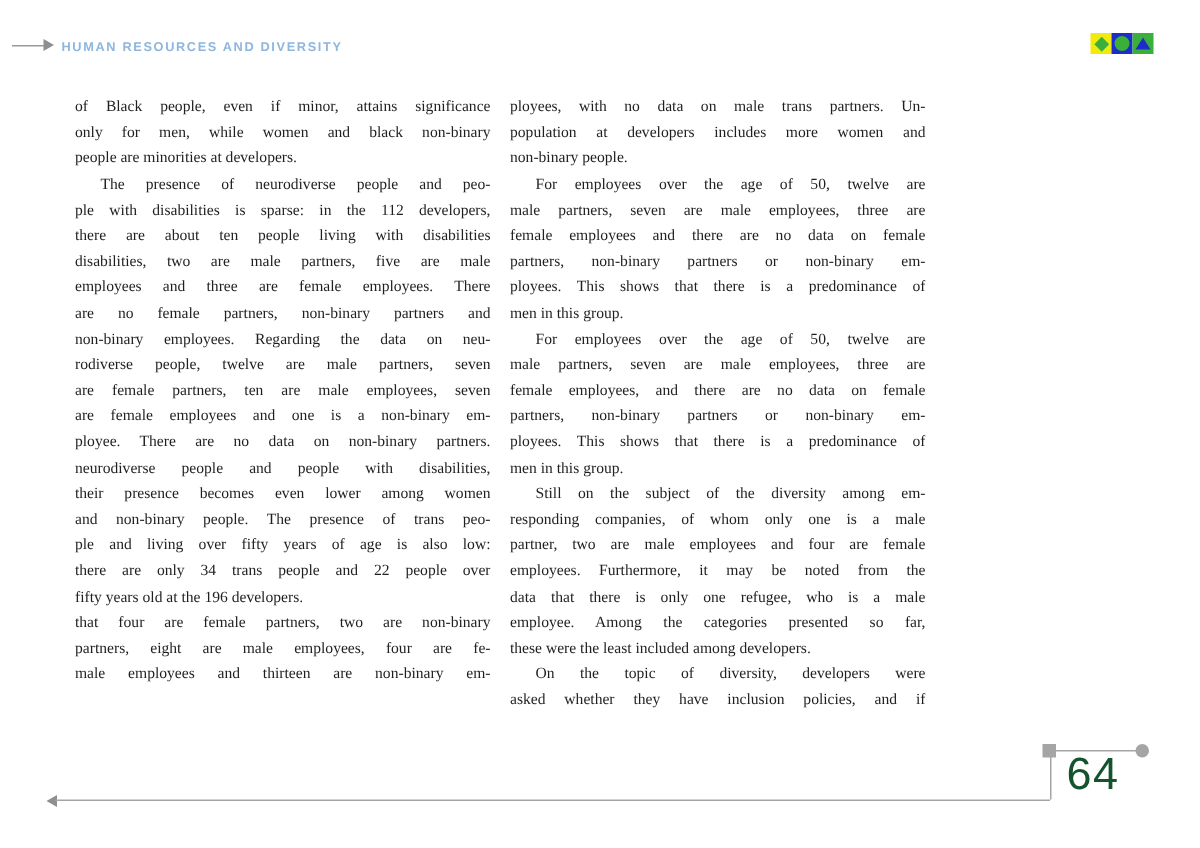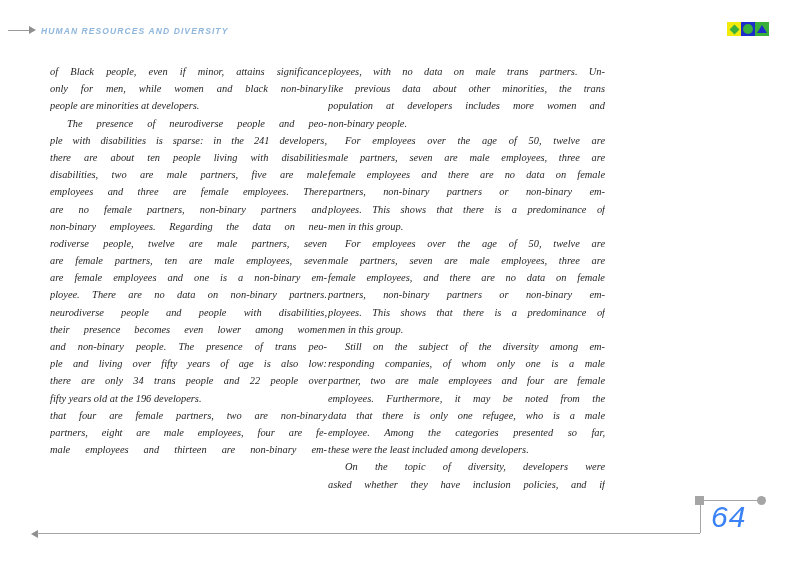--- a/index.html
+++ b/index.html
@@ -1,60 +1,59 @@
 <!DOCTYPE html>
 <html><head>
 <meta charset="utf-8">
 <style>
   html,body{margin:0;padding:0;background:#ffffff;}
   .page{
     position:relative;width:800px;height:565px;background:#ffffff;overflow:hidden;
     font-family:"Liberation Serif",serif;
-    font-style:italic;
   }
   
   .header-rule-line{position:absolute;left:8px;top:30px;width:22px;height:1px;background:#9a9a9a;}
   .header-rule-arrow{position:absolute;left:29px;top:26px;width:0;height:0;
     border-top:4.5px solid transparent;border-bottom:4.5px solid transparent;border-left:7px solid #8f8f8f;}
   .header-title{
     position:absolute;left:41px;top:26px;
     font-family:"Liberation Sans",sans-serif;font-size:8.5px;font-weight:600;
     letter-spacing:1.1px;color:#8fb6dc;white-space:nowrap;
   }
   .corner-icons{position:absolute;left:727px;top:22px;display:flex;}
   .sq{width:14px;height:14px;display:flex;align-items:center;justify-content:center;}
   .sq-yellow{background:#f2ea0a;}
   .sq-blue{background:#1e2ccc;}
   .sq-green{background:#3aaf3a;}
   .shape-diamond{width:7px;height:7px;background:#3aaf3a;transform:rotate(45deg);}
   .shape-circle{width:10px;height:10px;background:#3aaf3a;border-radius:50%;}
   .shape-triangle{width:0;height:0;border-left:5px solid transparent;border-right:5px solid transparent;border-bottom:8.5px solid #1e2ccc;}
   
   .columns{
-    position:absolute;left:50px;top:63px;width:567px;display:flex;gap:1px;
+    position:absolute;left:50px;top:63px;width:567px;display:flex;gap:13px;
   }
   .col{width:277px;color:#1f1f1f;}
   .tline{
     font-size:10.4px;line-height:17.2px;height:17.2px;
     text-align:justify;text-align-last:justify;white-space:normal;overflow:hidden;
   }
   .tline.indent{text-indent:17px;}
   .tline.plast{text-align-last:left;}
   
   .footer-line{position:absolute;left:37px;top:533px;width:663px;height:1px;background:#a5a5a5;}
   .footer-arrow{position:absolute;left:31px;top:529.5px;width:0;height:0;
     border-top:4px solid transparent;border-bottom:4px solid transparent;border-right:7px solid #8f8f8f;}
   .footer-vert{position:absolute;left:700px;top:500px;width:1px;height:33px;background:#a5a5a5;}
   .footer-stub{position:absolute;left:704px;top:500px;width:54px;height:1px;background:#a5a5a5;}
   .footer-square{position:absolute;left:695px;top:496px;width:9px;height:9px;background:#a5a5a5;}
   .footer-circle{position:absolute;left:757px;top:496px;width:9px;height:9px;border-radius:50%;background:#a5a5a5;}
   .page-number{
     position:absolute;left:711px;top:501px;
     font-family:"Liberation Sans","DejaVu Sans",sans-serif;font-weight:300;
-    font-size:30px;line-height:32px;color:#3b82f6;letter-spacing:1px;
+    font-size:30px;line-height:32px;color:#14532d;letter-spacing:1px;
   }
 </style>
 </head>
 <body>
 
 <div class="page">
 
   <div class="header-rule-line"></div>
   <div class="header-rule-arrow"></div>
   <div class="header-title">HUMAN RESOURCES AND DIVERSITY</div>
@@ -70,21 +69,21 @@
         <span class="shape-triangle"></span>
       </span>
   </div>
 
   <main class="columns">
     <div class="col" id="col-left">
         <div class="tline">of Black people, even if minor, attains significance</div>
         <div class="tline">only for men, while women and black non-binary</div>
         <div class="tline plast">people are minorities at developers.</div>
         <div class="tline indent">The presence of neurodiverse people and peo-</div>
-        <div class="tline">ple with disabilities is sparse: in the 241 developers,</div>
+        <div class="tline">ple with disabilities is sparse: in the 112 developers,</div>
         <div class="tline">there are about ten people living with disabilities</div>
         <div class="tline">disabilities, two are male partners, five are male</div>
         <div class="tline">employees and three are female employees. There</div>
         <div class="tline">are no female partners, non-binary partners and</div>
         <div class="tline">non-binary employees. Regarding the data on neu-</div>
         <div class="tline">rodiverse people, twelve are male partners, seven</div>
         <div class="tline">are female partners, ten are male employees, seven</div>
         <div class="tline">are female employees and one is a non-binary em-</div>
         <div class="tline">ployee. There are no data on non-binary partners.</div>
         <div class="tline">neurodiverse people and people with disabilities,</div>
@@ -92,21 +91,20 @@
         <div class="tline">and non-binary people. The presence of trans peo-</div>
         <div class="tline">ple and living over fifty years of age is also low:</div>
         <div class="tline">there are only 34 trans people and 22 people over</div>
         <div class="tline plast">fifty years old at the 196 developers.</div>
         <div class="tline">that four are female partners, two are non-binary</div>
         <div class="tline">partners, eight are male employees, four are fe-</div>
         <div class="tline">male employees and thirteen are non-binary em-</div>
       </div>
     <div class="col" id="col-right">
         <div class="tline">ployees, with no data on male trans partners. Un-</div>
-        <div class="tline">like previous data about other minorities, the trans</div>
         <div class="tline">population at developers includes more women and</div>
         <div class="tline plast">non-binary people.</div>
         <div class="tline indent">For employees over the age of 50, twelve are</div>
         <div class="tline">male partners, seven are male employees, three are</div>
         <div class="tline">female employees and there are no data on female</div>
         <div class="tline">partners, non-binary partners or non-binary em-</div>
         <div class="tline">ployees. This shows that there is a predominance of</div>
         <div class="tline plast">men in this group.</div>
         <div class="tline indent">For employees over the age of 50, twelve are</div>
         <div class="tline">male partners, seven are male employees, three are</div>

